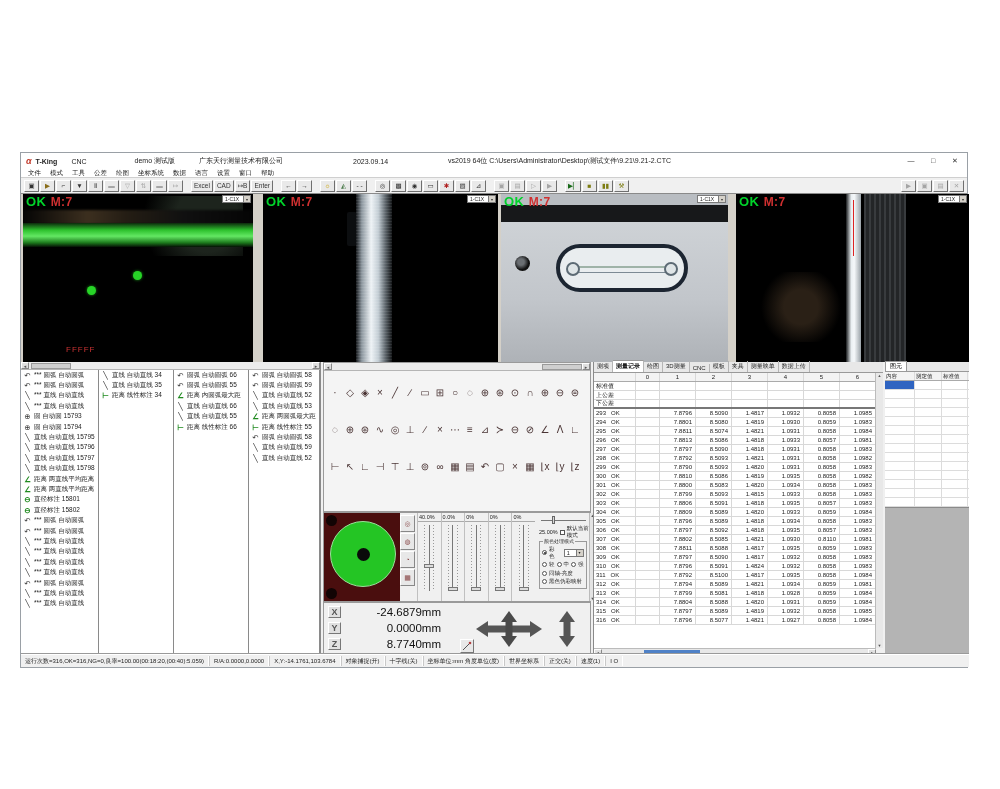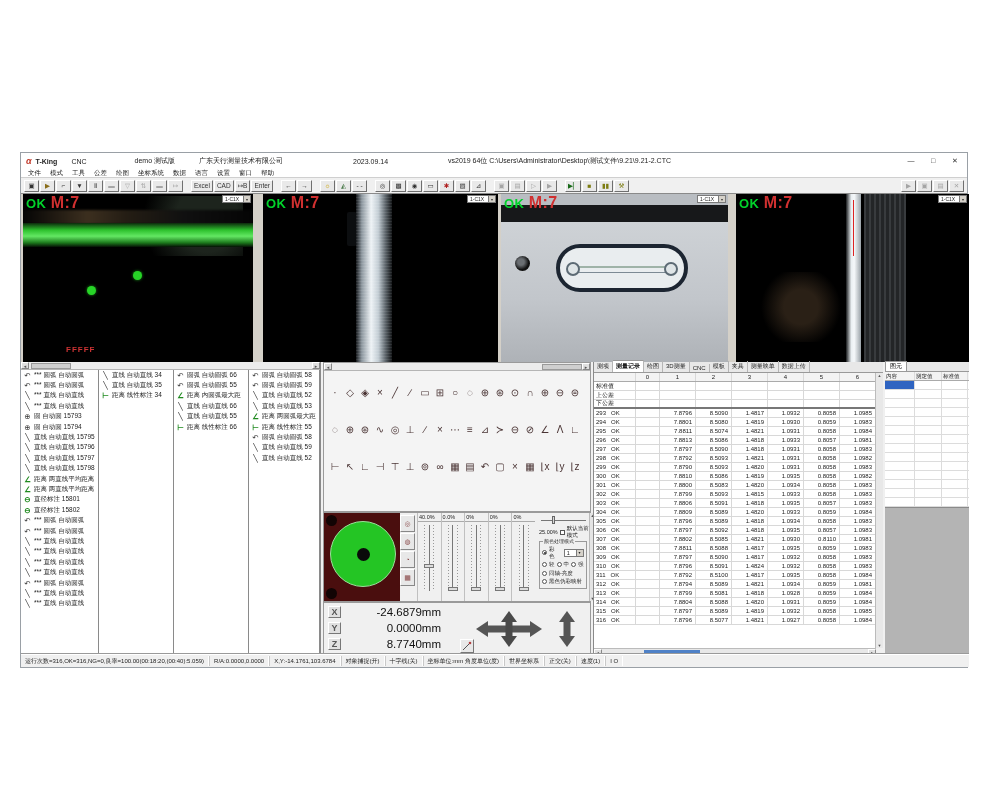--- a/index.html
+++ b/index.html
@@ -30,35 +30,35 @@
     background:#e9e9e9;font-size:6.5px;display:flex;align-items:center;justify-content:center;
     padding:0 2px;color:#333;white-space:nowrap;}
   .tbtn.disabled{color:#a5a5a5;}
   .tsep{width:6px;height:12px;}
   .tgap{margin-left:auto;}
   
   .cams{position:absolute;top:41px;left:0;width:948px;height:168px;background:#d4d0c8;}
   .cam{position:absolute;top:0;height:168px;background:#000;overflow:hidden;}
   .cam.active{outline:2px solid #00b400;outline-offset:-2px;}
   .cam-ok{position:absolute;top:0;left:3px;font-size:13px;font-weight:bold;color:#00d22a;z-index:5;letter-spacing:.5px;}
-  .cam-m{color:#d03030;font-weight:bold;font-size:16px;}
+  .cam-m{color:#d03030;font-weight:bold;font-size:12px;}
   .cam-select{position:absolute;top:1px;right:2px;height:8px;background:#fff;border:1px solid #7a7a7a;
     display:flex;align-items:center;z-index:5;}
   .cam-select-val{font-size:5px;padding:0 2px;color:#222;width:20px;}
   .cam-select-arrow{width:7px;height:6px;background:#d6d2ca;border-left:1px solid #7a7a7a;font-size:4px;
     display:flex;align-items:center;justify-content:center;color:#333;}
   
   .s1-haze{position:absolute;top:16px;left:0;right:0;height:14px;
     background:linear-gradient(90deg,#050505,#3c2f1f 28%,#241d14 45%,#101010 70%,#050505);filter:blur(1px);}
   .s1-ball{position:absolute;top:2px;right:10px;width:120px;height:60px;
     background:radial-gradient(circle at 70% 40%,#1d241d 0 35%,transparent 70%);}
   .s1-band{position:absolute;top:29px;left:0;right:0;height:24px;
     background:linear-gradient(180deg,#0c2a0c,#2ec22e 30%,#63e763 55%,#1d7a1d 82%,#041004);}
   .s1-dot{position:absolute;width:9px;height:9px;border-radius:50%;background:#27d427;box-shadow:0 0 3px #1a9a1a;}
-  .s1-txt{position:absolute;left:3px;bottom:8px;color:#c33;font-size:8px;font-weight:bold;letter-spacing:1px;padding-left:40px;}
+  .s1-txt{position:absolute;left:3px;bottom:8px;color:#c33;font-size:8px;font-weight:normal;letter-spacing:1px;padding-left:40px;}
   
   .s2-rod{position:absolute;top:0;bottom:0;left:93px;width:36px;
     background:linear-gradient(90deg,#15181b,#8d979f 16%,#eef3f6 42%,#c3cdd4 62%,#5d656b 82%,#101214);}
   .s2-grain{position:absolute;top:0;bottom:0;left:93px;width:36px;opacity:.35;
     background:repeating-linear-gradient(180deg,rgba(255,255,255,.25) 0 1px,transparent 1px 3px);}
   .s2-notch{position:absolute;top:18px;left:84px;width:10px;height:34px;background:#0c0e10;border-radius:2px;}
   
   .s3-body{position:absolute;inset:0;background:#b9bdc2;}
   .s3-band{position:absolute;top:11px;left:0;right:0;height:17px;background:#17181a;}
   .s3-lower{position:absolute;top:28px;left:0;right:0;bottom:0;

